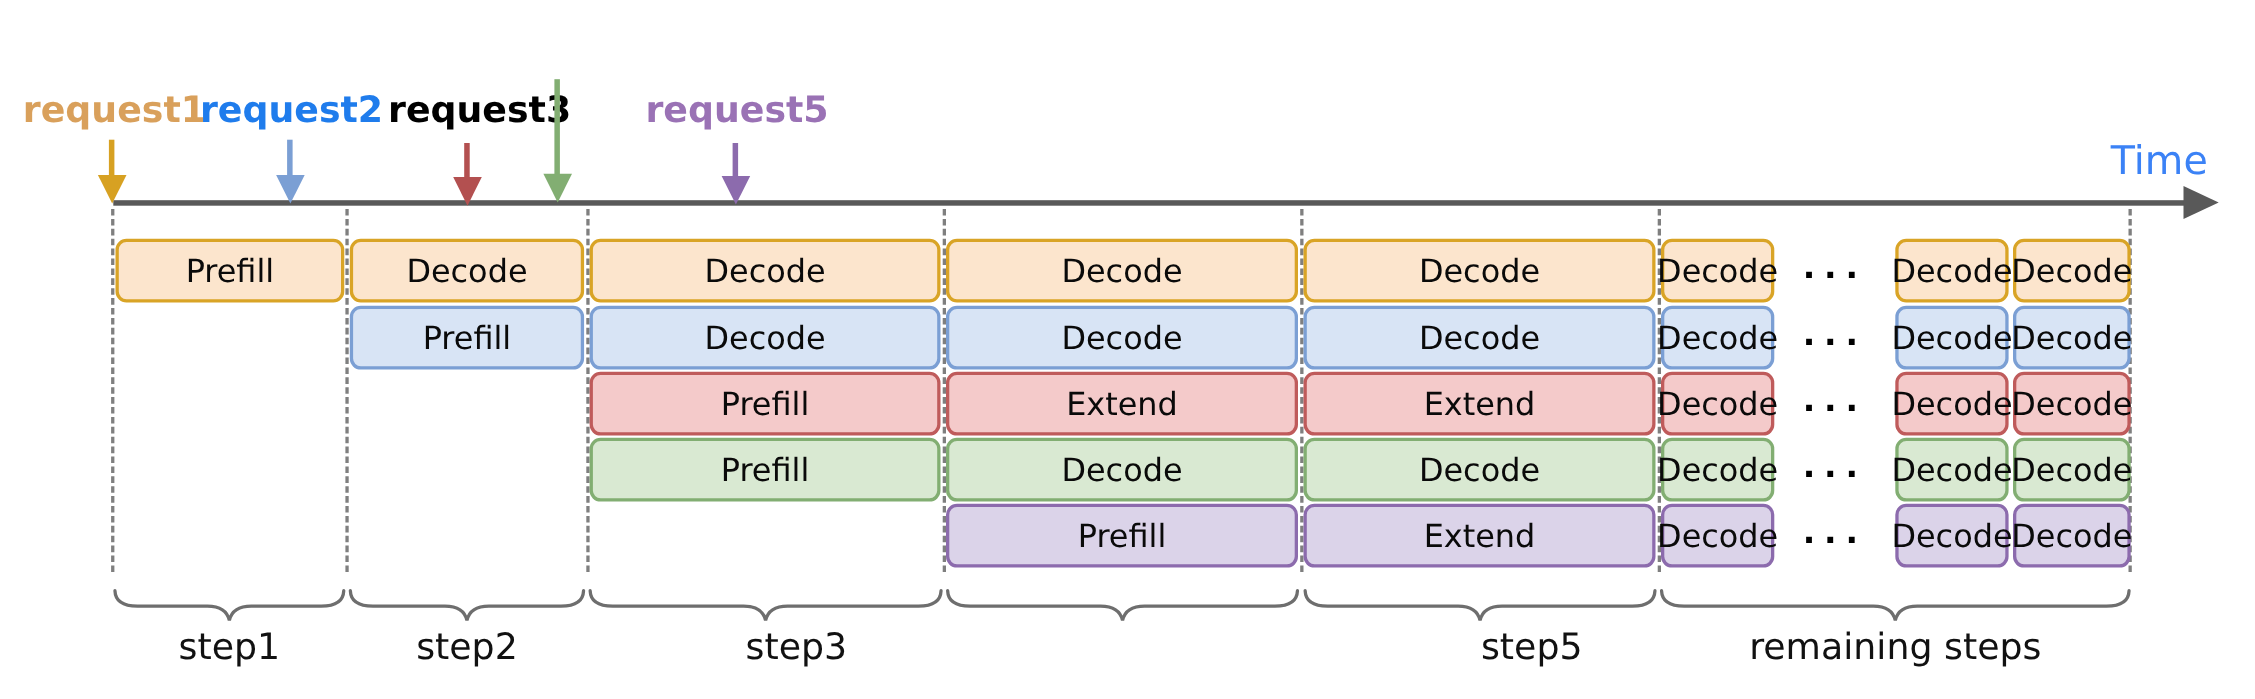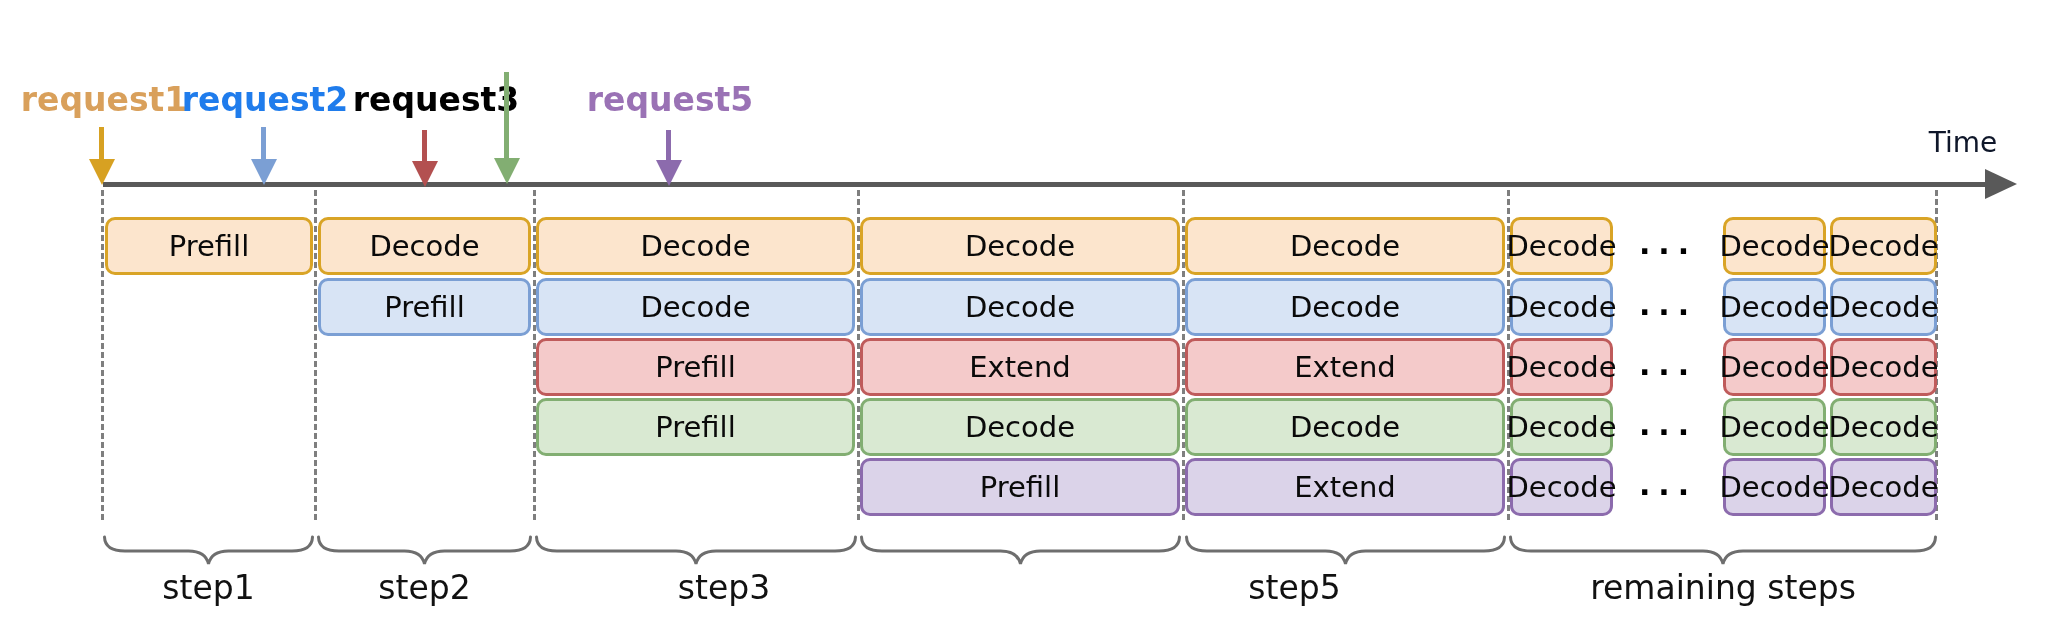--- a/index.html
+++ b/index.html
@@ -8,21 +8,21 @@
     font-family:"DejaVu Sans","Liberation Sans",sans-serif; overflow:hidden;
   }
   
   .guide{position:absolute; top:190px; height:330px; width:0;
          border-left:3px dashed #7f7f7f;}
   
   .timeline-line{position:absolute; left:103px; top:182px; width:1890px; height:5px; background:#595959;}
   .timeline-head{position:absolute; left:1985px; top:169px; width:0; height:0;
     border-left:32px solid #595959; border-top:15px solid transparent; border-bottom:15px solid transparent;}
   .time-label{position:absolute; left:1888px; top:126px; width:150px; text-align:center;
-    font-size:28px; color:#0f172a; }
+    font-size:36px; color:#3b82f6; }
   
   .req-label{position:absolute; width:170px; text-align:center; font-size:33px; font-weight:600;}
   .req-shaft{position:absolute; width:5px;}
   .req-head{position:absolute; width:0; height:0;
     border-left:13px solid transparent; border-right:13px solid transparent;}
   
   .box{position:absolute; height:58px; box-sizing:border-box; border-radius:10px;
     border:3px solid #000; display:flex; align-items:center; justify-content:center;
     font-size:29px; color:#0a0a0a;}
   .r0 .box, .box.r0{background:#FCE5CD; border-color:#D9A426;}
@@ -132,16 +132,16 @@
   <svg class="brace" style="left:1185px" width="321" height="32" viewBox="0 0 321 32">
       <path d="M1.5,3 Q2,17 22,17 L140.5,17 Q157.5,17 160.5,30 Q163.5,17 180.5,17 L299,17 Q319,17 319.5,3"></path>
     </svg>
   <svg class="brace" style="left:1509px" width="428" height="32" viewBox="0 0 428 32">
       <path d="M1.5,3 Q2,17 22,17 L194,17 Q211,17 214,30 Q217,17 234,17 L406,17 Q426,17 426.5,3"></path>
     </svg>
 
   <div class="step-label" style="left:103px;width:211px">step1</div>
   <div class="step-label" style="left:317px;width:215px">step2</div>
   <div class="step-label" style="left:563px;width:322px">step3</div>
-  <div class="step-label" style="left:1134px;width:321px">step5</div>
+  <div class="step-label" style="left:1232px;width:321px">step5</div>
   <div class="step-label" style="left:1509px;width:428px">remaining steps</div>
 
 </div>
 
 </body></html>

